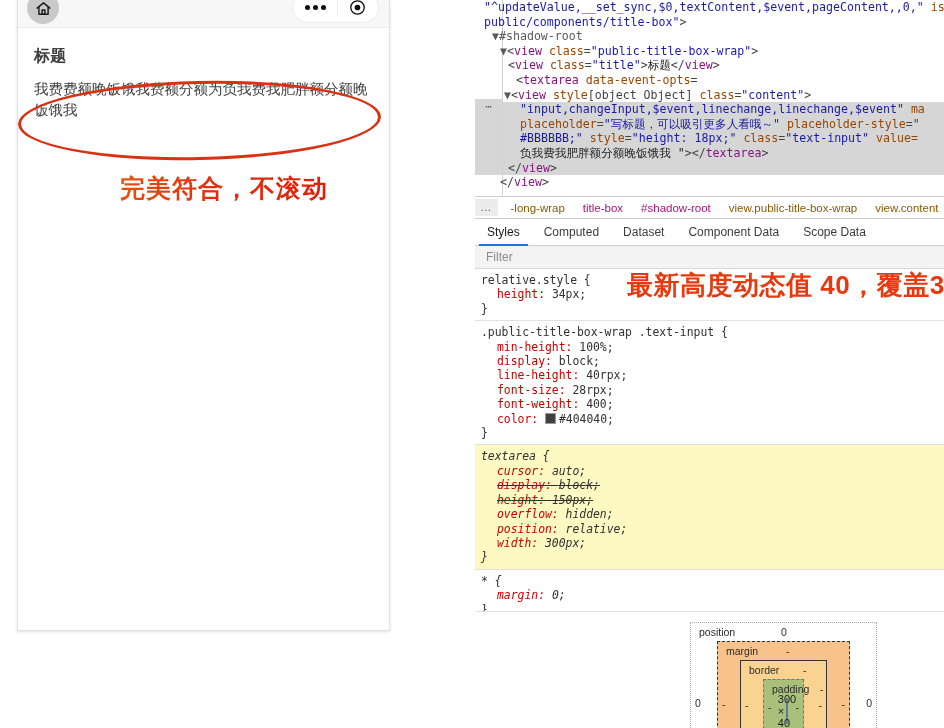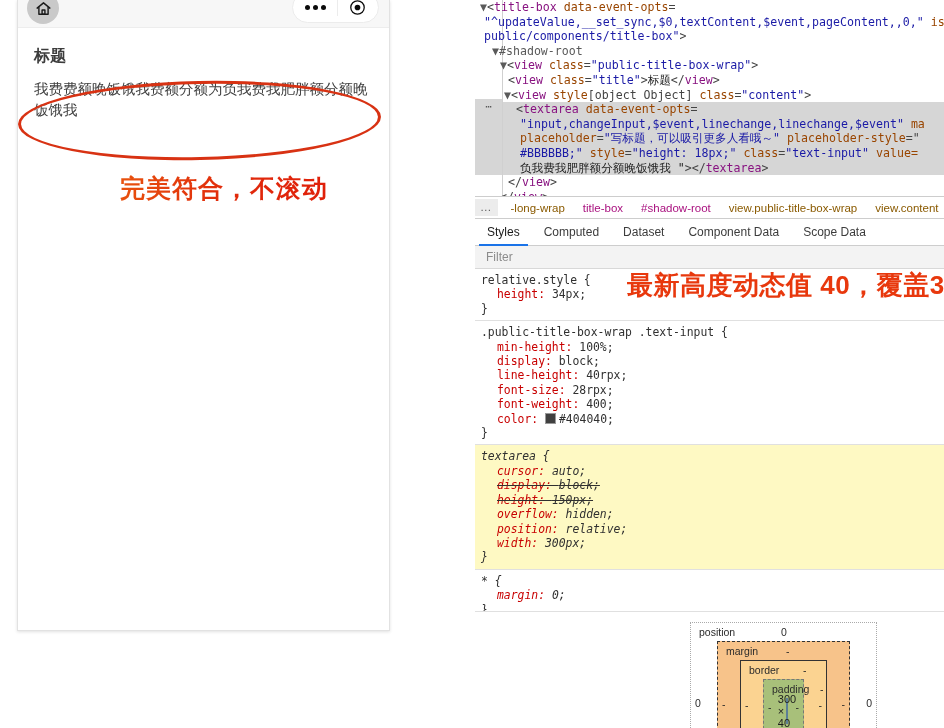--- a/index.html
+++ b/index.html
@@ -336,28 +336,27 @@
     </div>
   </div>
 
   <div class="devtools">
 
     <div class="dom-tree">
       <div class="hl-band" id="hl-band" style="top: 102.2px; height: 73px;"></div>
       <div class="gutter"></div>
       <div class="gutter-dots">⋯</div>
       <div class="dom-lines" id="dom-lines">
-          <div class="dom-row" style="padding-left: 5px;"><span class="arrow">▼</span><span class="t-punc">&lt;</span><span class="t-tag">title-box</span><span class="t-punc"> </span><span class="t-attr">data-event-opts</span><span class="t-punc">=</span></div>
           <div class="dom-row" style="padding-left: 9px;"><span class="t-val">"^updateValue,__set_sync,$0,textContent,$event,pageContent,,0,"</span><span class="t-punc"> </span><span class="t-attr">is=</span></div>
           <div class="dom-row" style="padding-left: 9px;"><span class="t-val">public/components/title-box"</span><span class="t-punc">&gt;</span></div>
           <div class="dom-row" style="padding-left: 17px;"><span class="arrow">▼</span><span class="t-shadow">#shadow-root</span></div>
           <div class="dom-row" style="padding-left: 25px;"><span class="arrow">▼</span><span class="t-punc">&lt;</span><span class="t-tag">view</span><span class="t-punc"> </span><span class="t-attr">class</span><span class="t-punc">=</span><span class="t-val">"public-title-box-wrap"</span><span class="t-punc">&gt;</span></div>
           <div class="dom-row" style="padding-left: 33px;"><span class="t-punc">&lt;</span><span class="t-tag">view</span><span class="t-punc"> </span><span class="t-attr">class</span><span class="t-punc">=</span><span class="t-val">"title"</span><span class="t-punc">&gt;</span><span class="t-text">标题</span><span class="t-punc">&lt;/</span><span class="t-tag">view</span><span class="t-punc">&gt;</span></div>
+          <div class="dom-row" style="padding-left: 41px;"><span class="t-punc">&lt;</span><span class="t-tag">textarea</span><span class="t-punc"> </span><span class="t-attr">data-event-opts</span><span class="t-punc">=</span></div>
           <div class="dom-row" style="padding-left: 29px;"><span class="arrow">▼</span><span class="t-punc">&lt;</span><span class="t-tag">view</span><span class="t-punc"> </span><span class="t-attr">style</span><span class="t-punc">[object Object] </span><span class="t-attr">class</span><span class="t-punc">=</span><span class="t-val">"content"</span><span class="t-punc">&gt;</span></div>
-          <div class="dom-row" style="padding-left: 41px;"><span class="t-punc">&lt;</span><span class="t-tag">textarea</span><span class="t-punc"> </span><span class="t-attr">data-event-opts</span><span class="t-punc">=</span></div>
           <div class="dom-row" style="padding-left: 45px;"><span class="t-val">"input,changeInput,$event,linechange,linechange,$event"</span><span class="t-punc"> </span><span class="t-attr">ma</span></div>
           <div class="dom-row" style="padding-left: 45px;"><span class="t-attr">placeholder</span><span class="t-punc">=</span><span class="t-val">"写标题，可以吸引更多人看哦～"</span><span class="t-punc"> </span><span class="t-attr">placeholder-style</span><span class="t-punc">="</span></div>
           <div class="dom-row" style="padding-left: 45px;"><span class="t-val">#BBBBBB;"</span><span class="t-punc"> </span><span class="t-attr">style</span><span class="t-punc">=</span><span class="t-val">"height: 18px;"</span><span class="t-punc"> </span><span class="t-attr">class</span><span class="t-punc">=</span><span class="t-val">"text-input"</span><span class="t-punc"> </span><span class="t-attr">value=</span></div>
           <div class="dom-row" style="padding-left: 45px;"><span class="t-text">负我费我肥胖额分额晚饭饿我 "</span><span class="t-punc">&gt;&lt;/</span><span class="t-tag">textarea</span><span class="t-punc">&gt;</span></div>
           <div class="dom-row" style="padding-left: 33px;"><span class="t-punc">&lt;/</span><span class="t-tag">view</span><span class="t-punc">&gt;</span></div>
           <div class="dom-row" style="padding-left: 25px;"><span class="t-punc">&lt;/</span><span class="t-tag">view</span><span class="t-punc">&gt;</span></div>
         </div>
     </div>
 
     <div class="crumbs">

